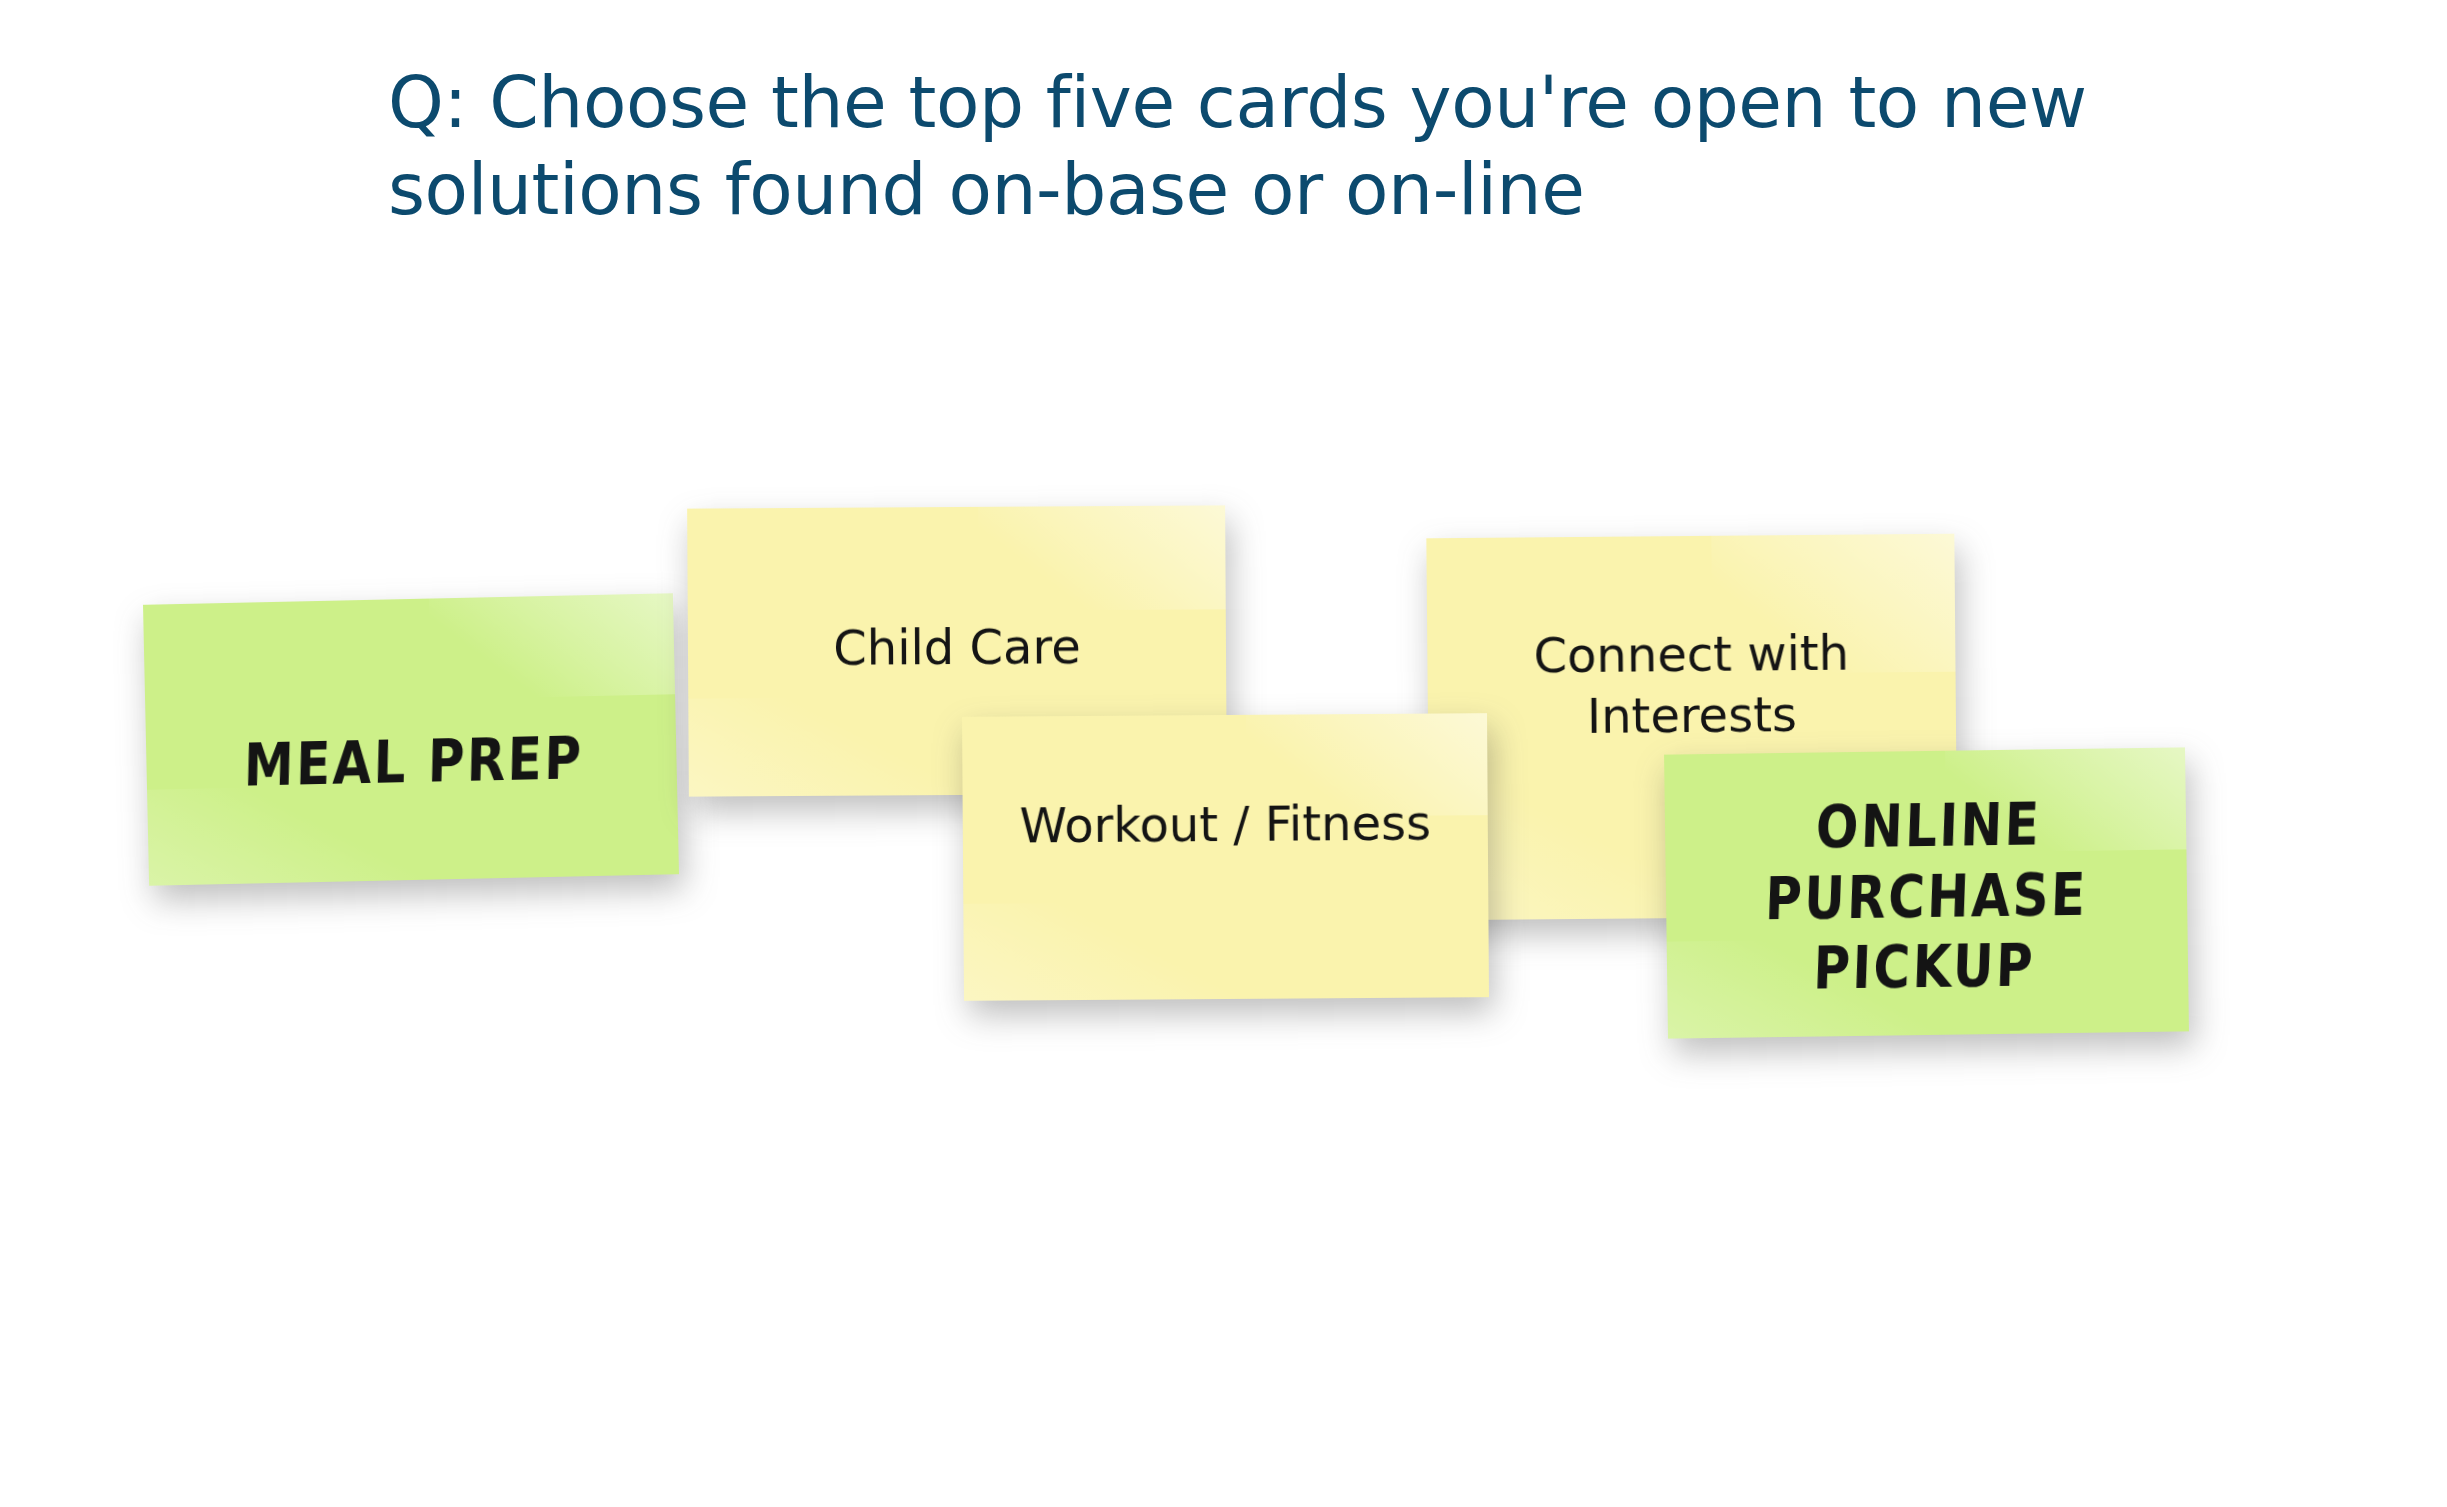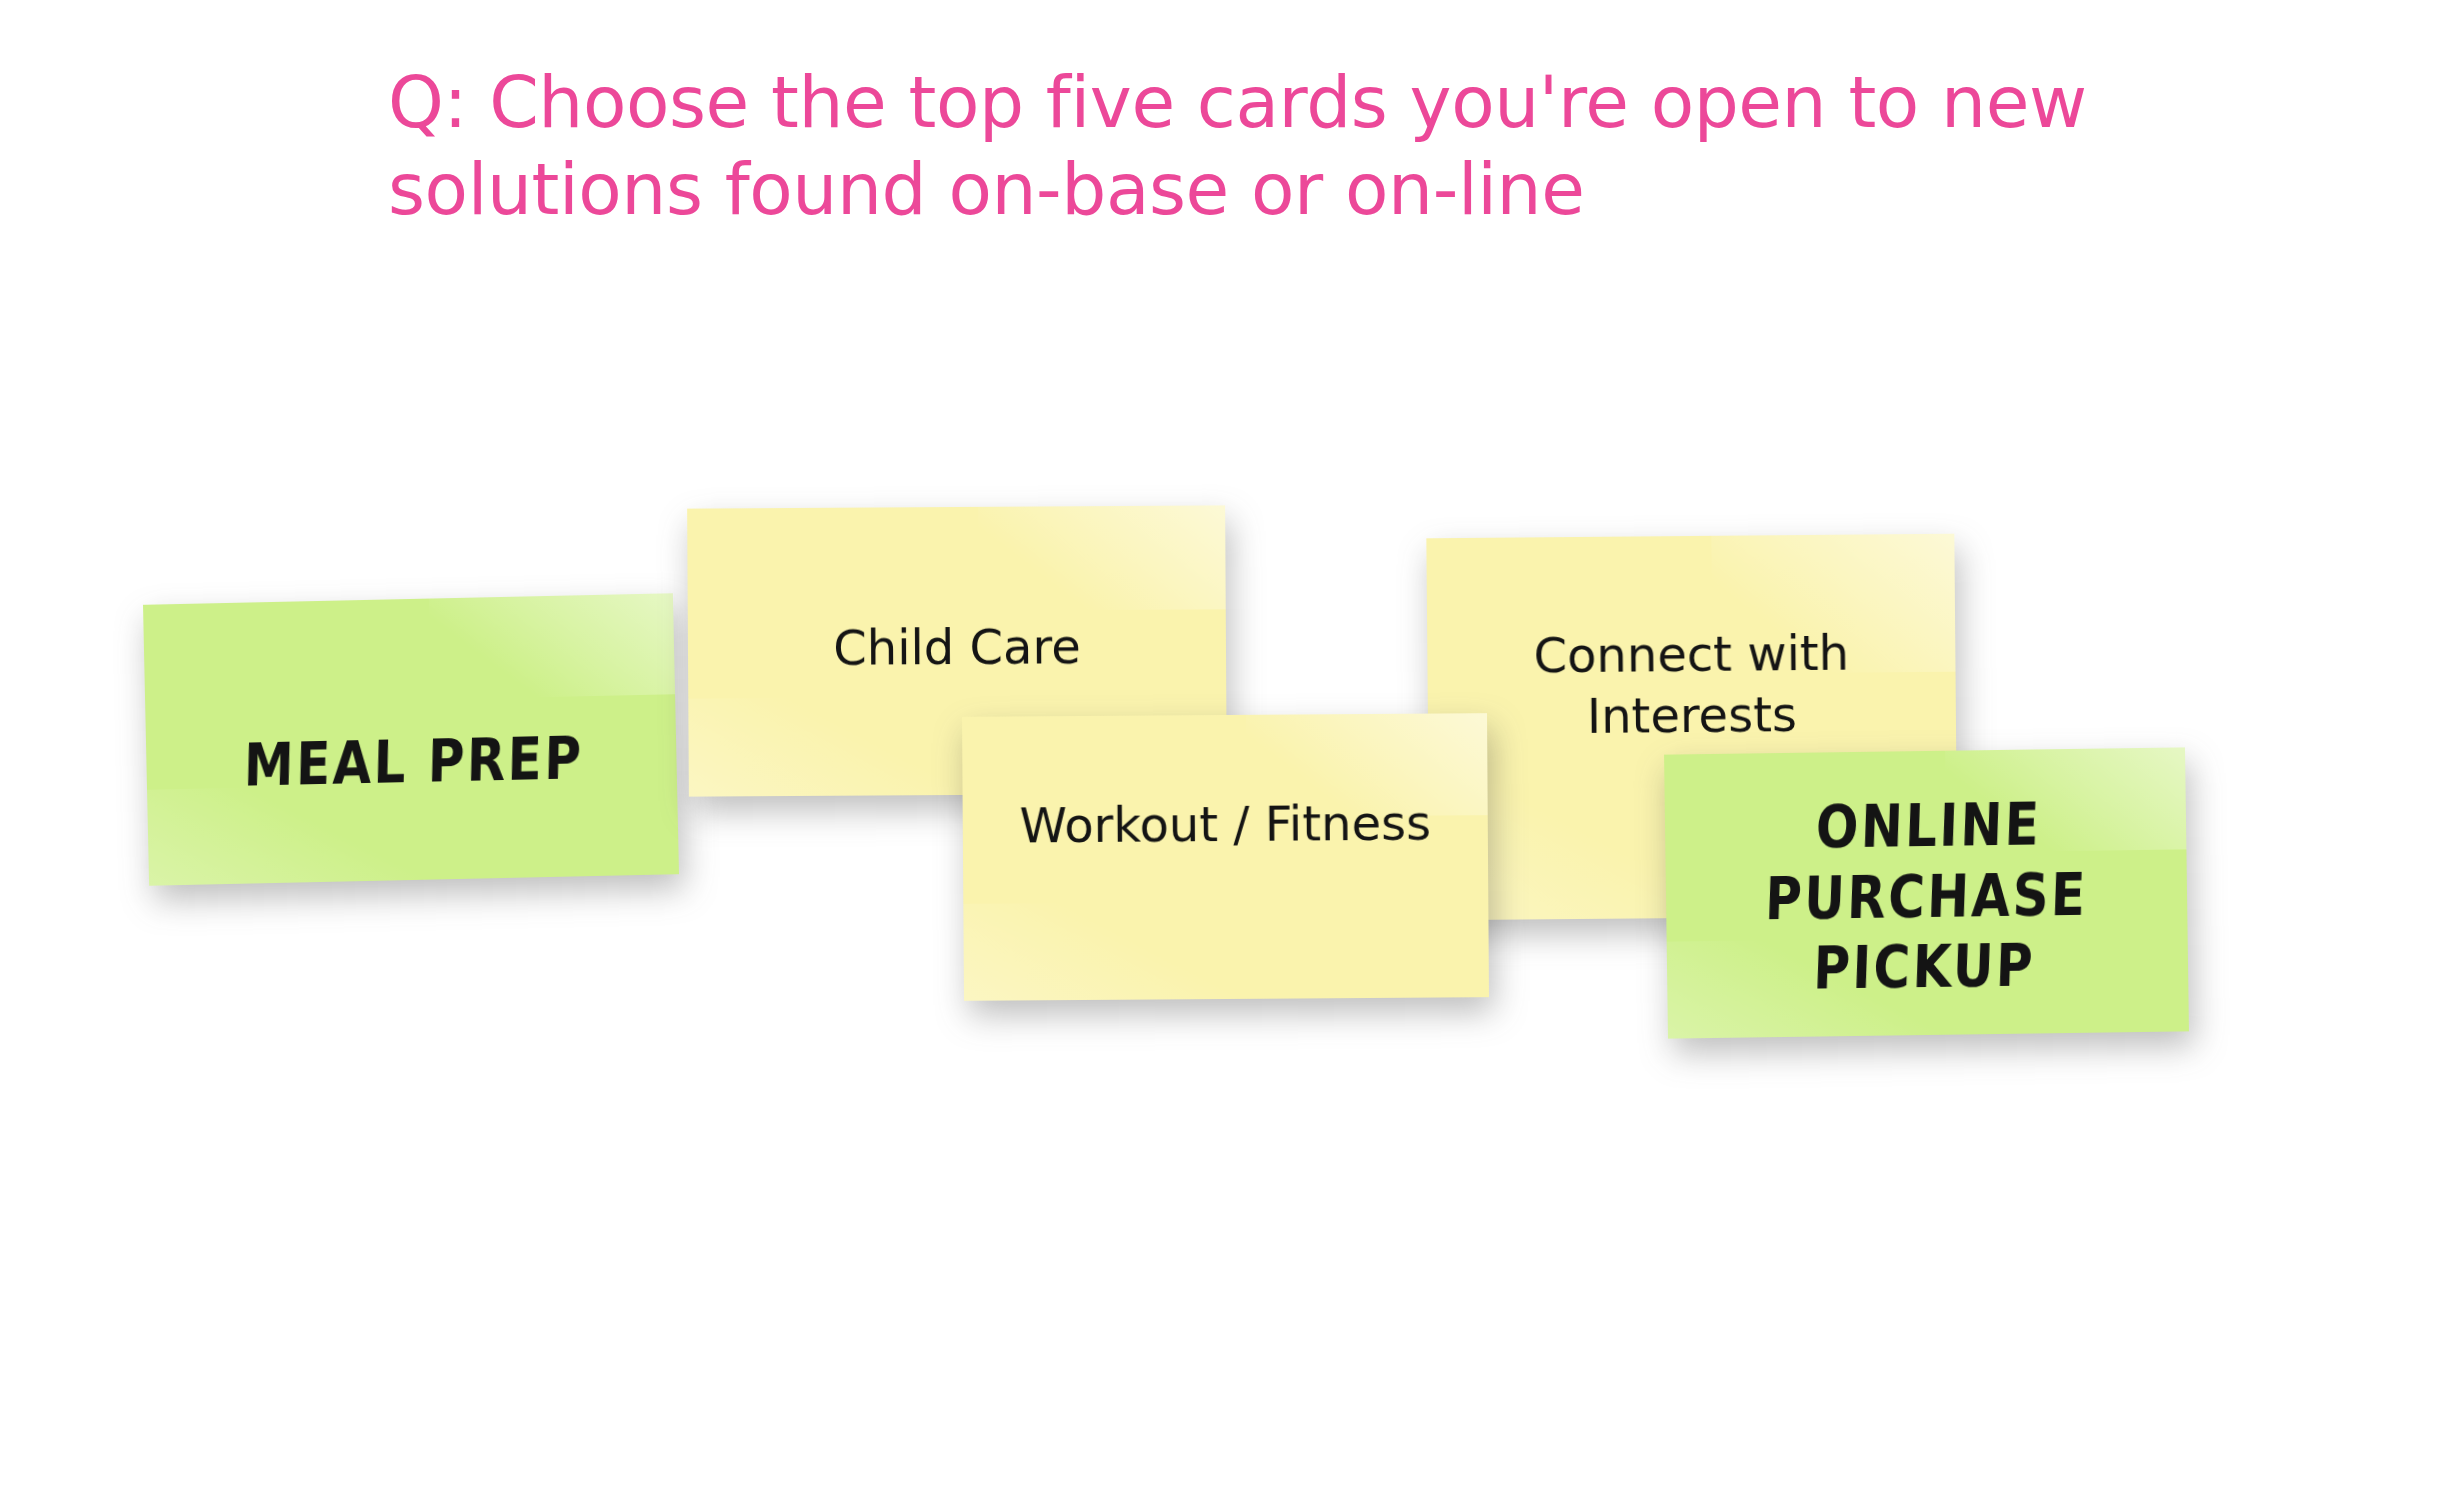--- a/index.html
+++ b/index.html
@@ -14,21 +14,21 @@
     overflow: hidden;
     font-family: "DejaVu Sans", sans-serif;
   }
 
   
   #slide-title {
     position: absolute;
     left: 388px;
     top: 60px;
     width: 1883px;
-    color: #ec4899;
+    color: #0c4a6e;
     font-family: "DejaVu Sans", sans-serif;
     font-size: 71px;
     font-weight: 400;
     line-height: 1.22;
     letter-spacing: -0.4px;
     white-space: pre-line;
   }
 
   
   #notes-canvas {

